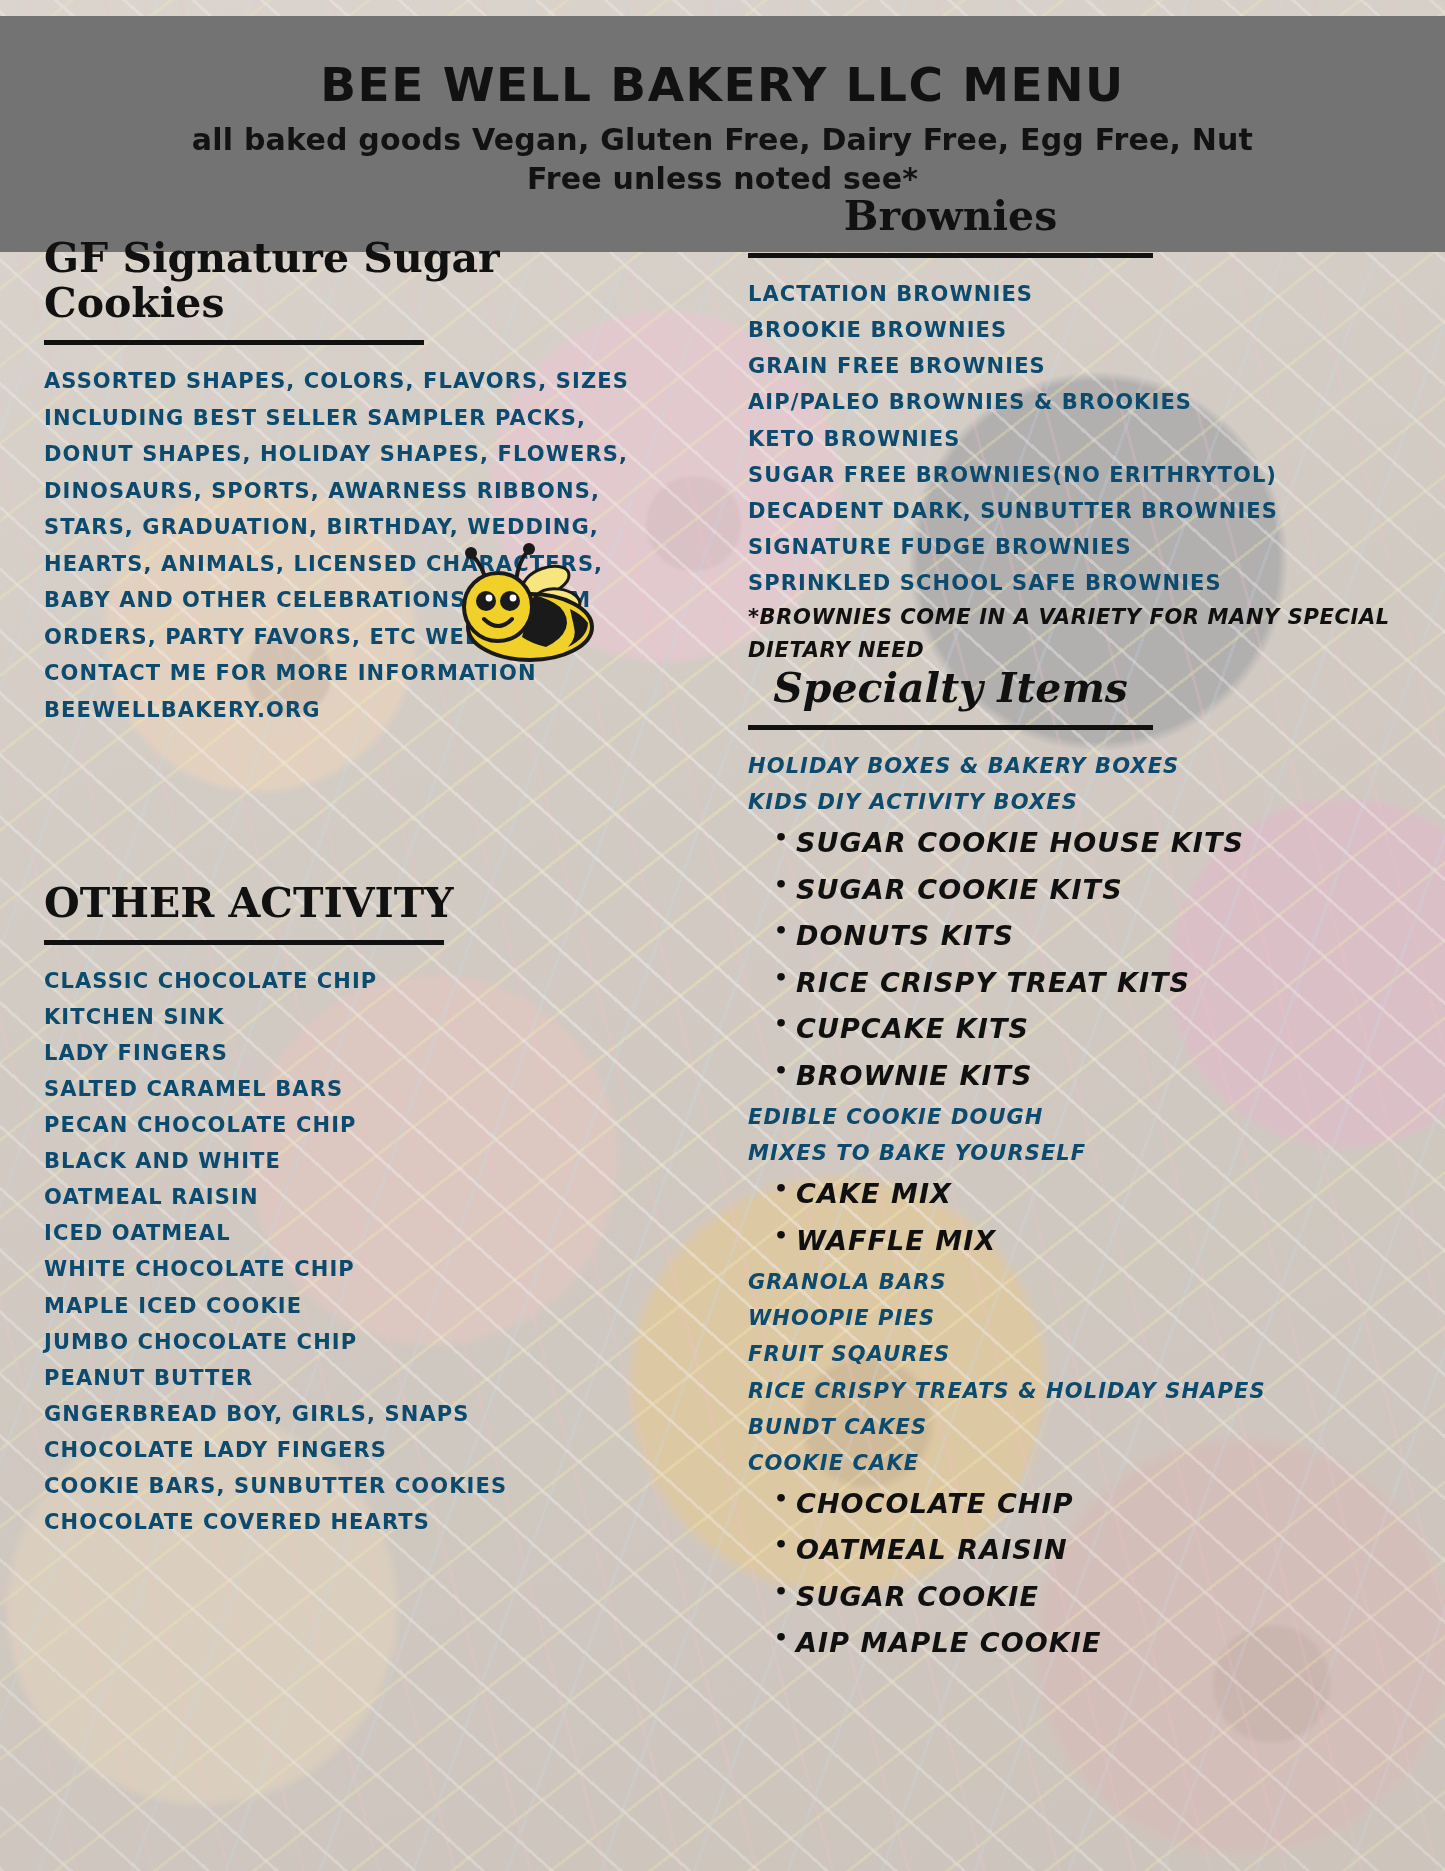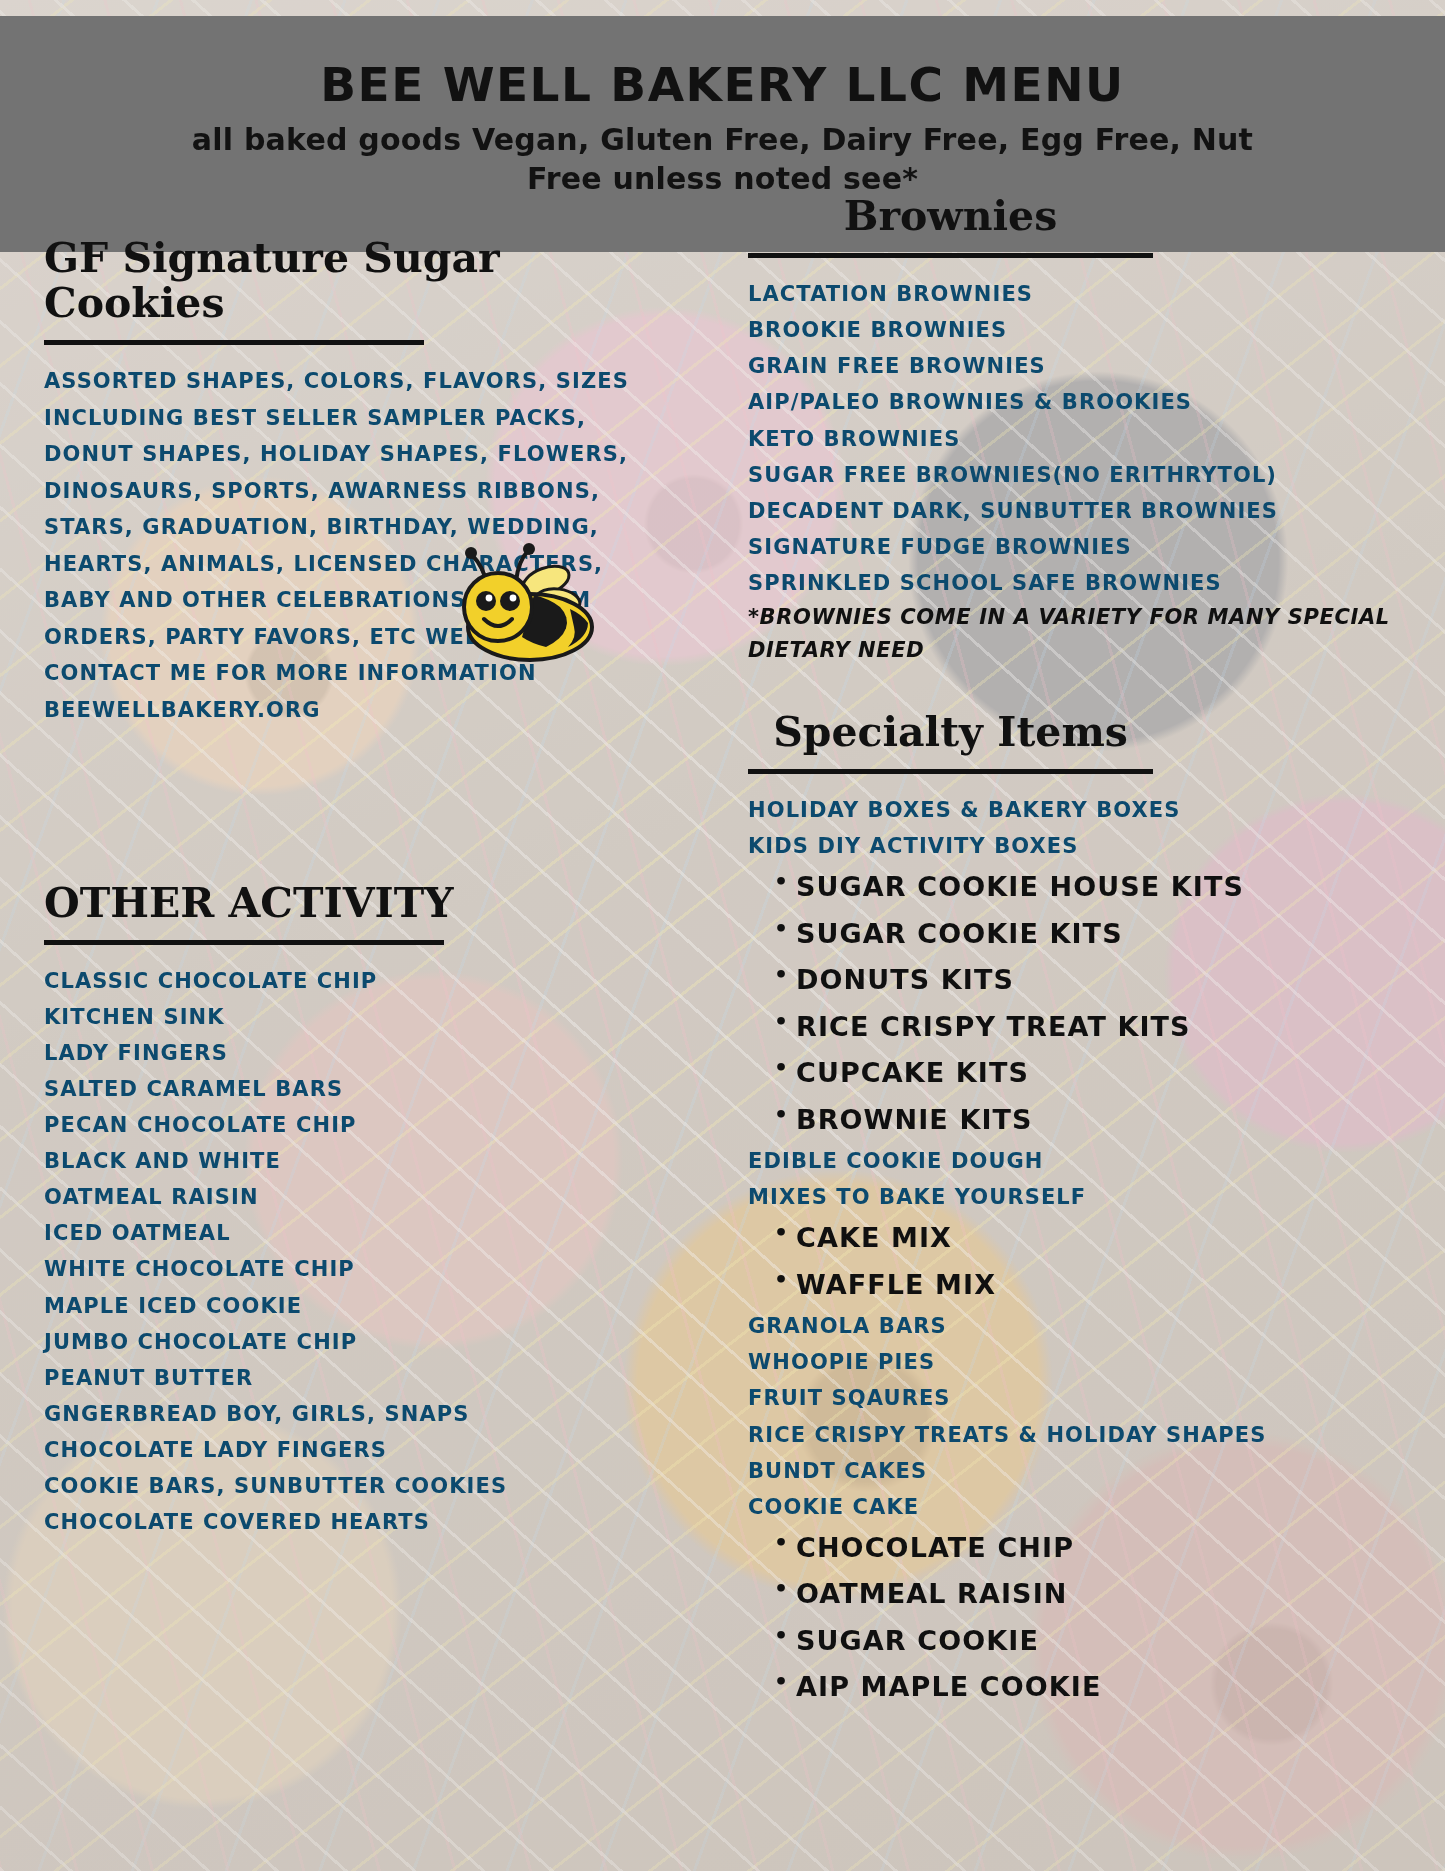--- a/index.html
+++ b/index.html
@@ -278,21 +278,21 @@
           <li>AIP/PALEO BROWNIES &amp; BROOKIES</li>
           <li>KETO BROWNIES</li>
           <li>SUGAR FREE BROWNIES(NO ERITHRYTOL)</li>
           <li>DECADENT DARK, SUNBUTTER BROWNIES</li>
           <li>SIGNATURE FUDGE BROWNIES</li>
           <li>SPRINKLED SCHOOL SAFE BROWNIES</li>
         </ul>
       <div class="note">*BROWNIES COME IN A VARIETY FOR MANY SPECIAL DIETARY NEED</div>
     </section>
 
-    <section style="margin-top:44px;">
+    <section style="font-style:italic;">
       <h2 class="sec-head-serif center-head" style="width:405px;">Specialty Items</h2>
       <div class="rule r-brownies"></div>
       <div id="specialty-list">
           <ul class="items">
             <li>HOLIDAY BOXES &amp; BAKERY BOXES</li>
           </ul>
           <ul class="items">
             <li>KIDS DIY ACTIVITY BOXES</li>
           </ul>
           <ul class="subitems">

